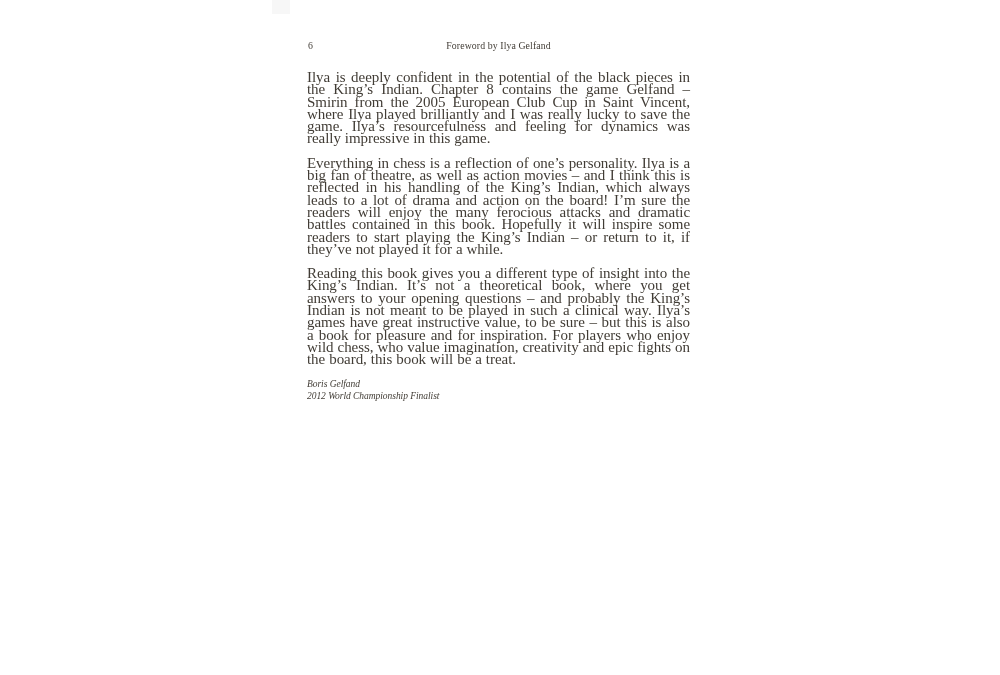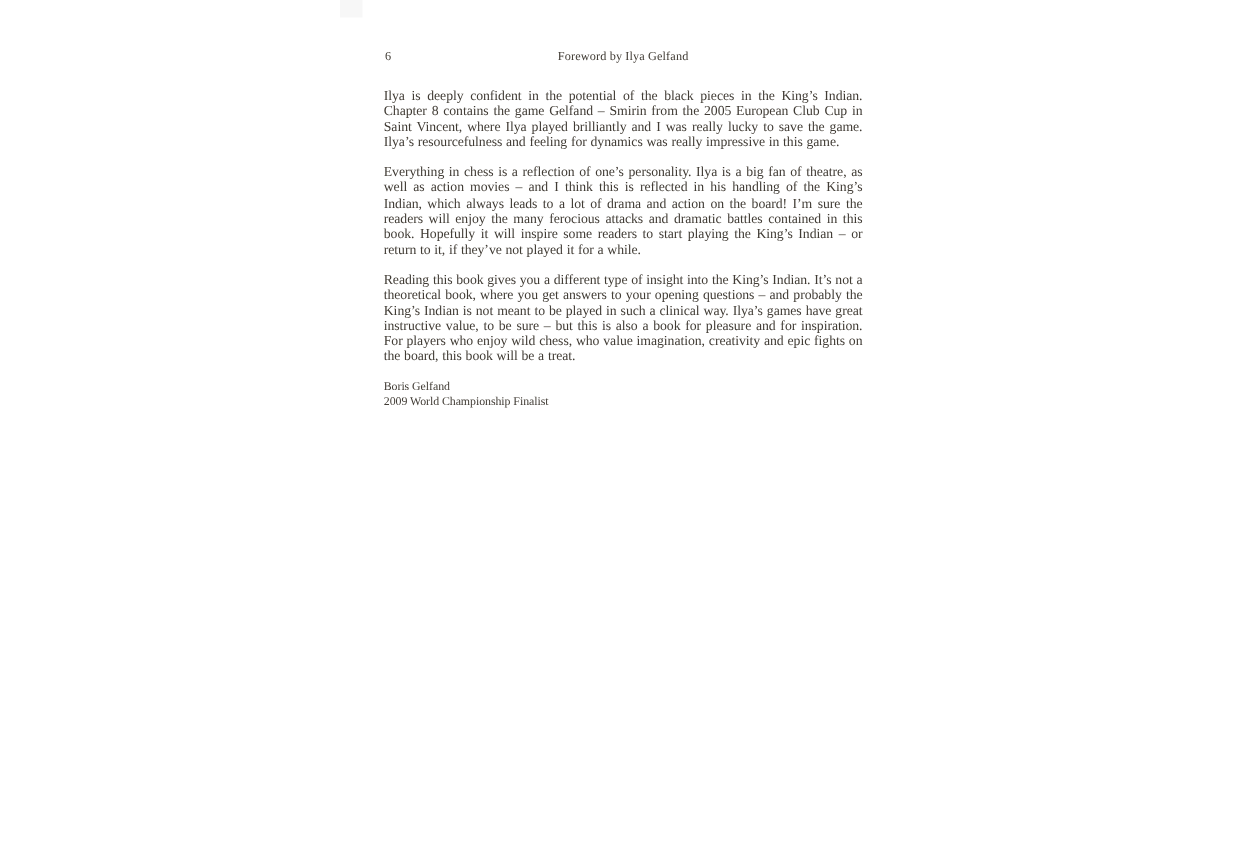--- a/index.html
+++ b/index.html
@@ -43,32 +43,33 @@
     position: absolute;
     left: 1px;
     top: 0;
   }
   .body-text {
     display: block;
     margin-top: 19px;
   }
   .para {
     margin: 0 0 12px 0;
-    font-size: 11px;
+    font-size: 15px;
     letter-spacing: -0.05px;
     word-spacing: 0.3px;
     line-height: 12.3px;
     text-align: justify;
     text-justify: inter-word;
   }
   .signature {
     margin-top: 0;
     font-size: 9.5px;
     letter-spacing: -0.05px;
     line-height: 12.3px;
+    font-style: italic;
   }
 </style>
 </head>
 <body>
 
 <div class="sheet">
   <div class="scan-artifact"></div>
 
   <div class="text-column">
     <header class="running-head">
@@ -77,16 +78,16 @@
     </header>
 
     <main class="body-text">
       <p class="para">Ilya is deeply confident in the potential of the black pieces in the King’s Indian. Chapter 8 contains the game Gelfand – Smirin from the 2005 European Club Cup in Saint Vincent, where Ilya played brilliantly and I was really lucky to save the game. Ilya’s resourcefulness and feeling for dynamics was really impressive in this game.</p>
       <p class="para">Everything in chess is a reflection of one’s personality. Ilya is a big fan of theatre, as well as action movies – and I think this is reflected in his handling of the King’s Indian, which always leads to a lot of drama and action on the board! I’m sure the readers will enjoy the many ferocious attacks and dramatic battles contained in this book. Hopefully it will inspire some readers to start playing the King’s Indian – or return to it, if they’ve not played it for a while.</p>
       <p class="para">Reading this book gives you a different type of insight into the King’s Indian. It’s not a theoretical book, where you get answers to your opening questions – and probably the King’s Indian is not meant to be played in such a clinical way. Ilya’s games have great instructive value, to be sure – but this is also a book for pleasure and for inspiration. For players who enjoy wild chess, who value imagination, creativity and epic fights on the board, this book will be a treat.</p>
     </main>
 
     <div class="signature">
       <div>Boris Gelfand</div>
-      <div>2009 World Championship Finalist</div>
+      <div>2012 World Championship Finalist</div>
     </div>
   </div>
 </div>
 
 </body></html>

